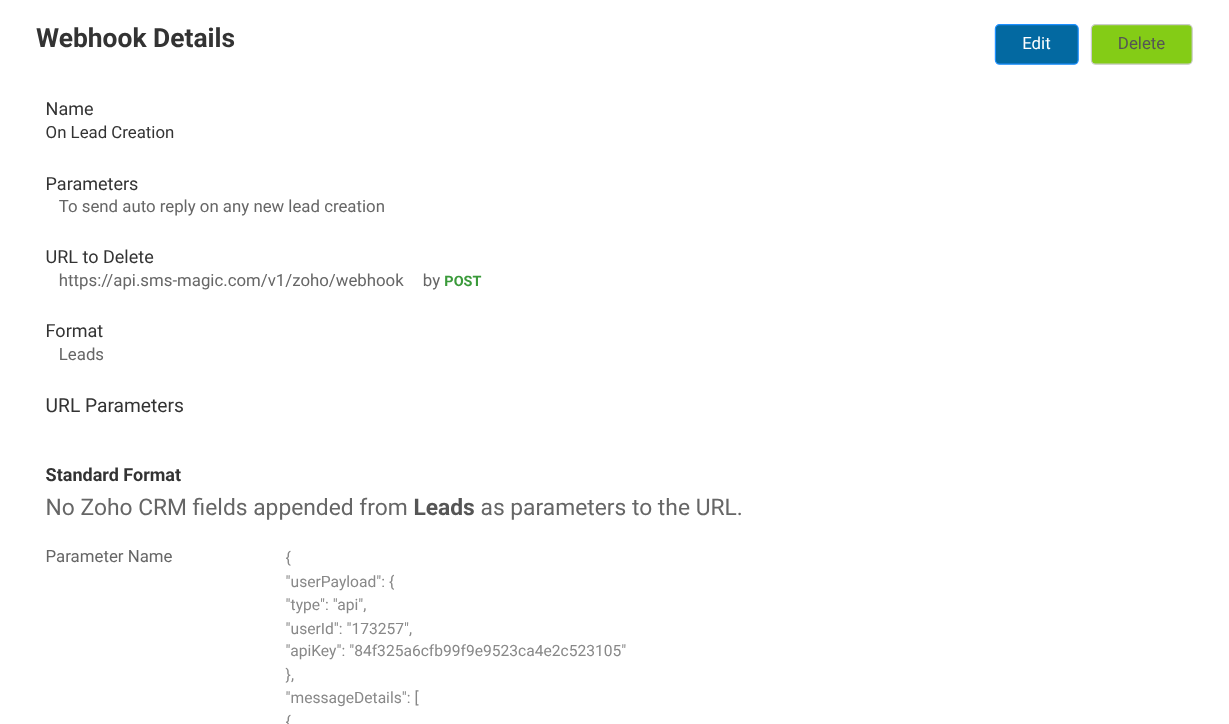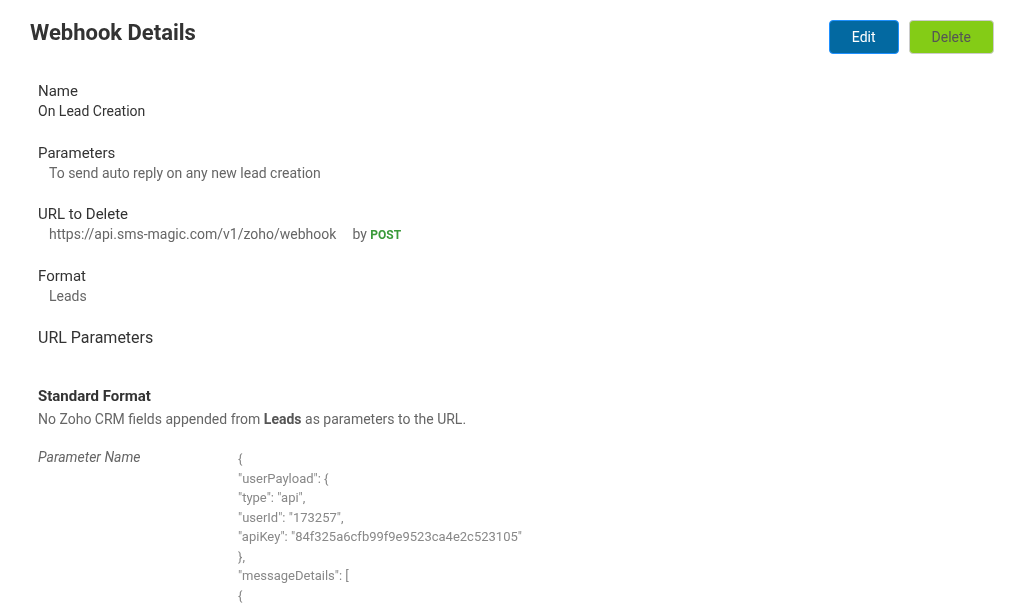--- a/index.html
+++ b/index.html
@@ -91,21 +91,21 @@
       margin-bottom: 8px;
     }
     .sub-heading {
       font-size: 15px;
       font-weight: 700;
       color: #333;
       margin-top: 40px;
       margin-bottom: 6px;
     }
     .standard-text {
-      font-size: 14px;
+      font-size: 19px;
       color: #666;
     }
     .standard-text strong {
       font-weight: 700;
       color: #555;
     }
     .param-row {
       display: flex;
       margin-top: 22px;
     }
@@ -113,21 +113,20 @@
       width: 200px;
       flex-shrink: 0;
     }
     .param-col-value {
       flex: 1;
     }
     .col-header {
       font-size: 14px;
       color: #666;
       margin-bottom: 4px;
-      font-style: italic;
     }
     .code-block {
       font-family: inherit;
       font-size: 13px;
       color: #888;
       white-space: pre;
       line-height: 1.5;
     }
   </style>
 </head>

